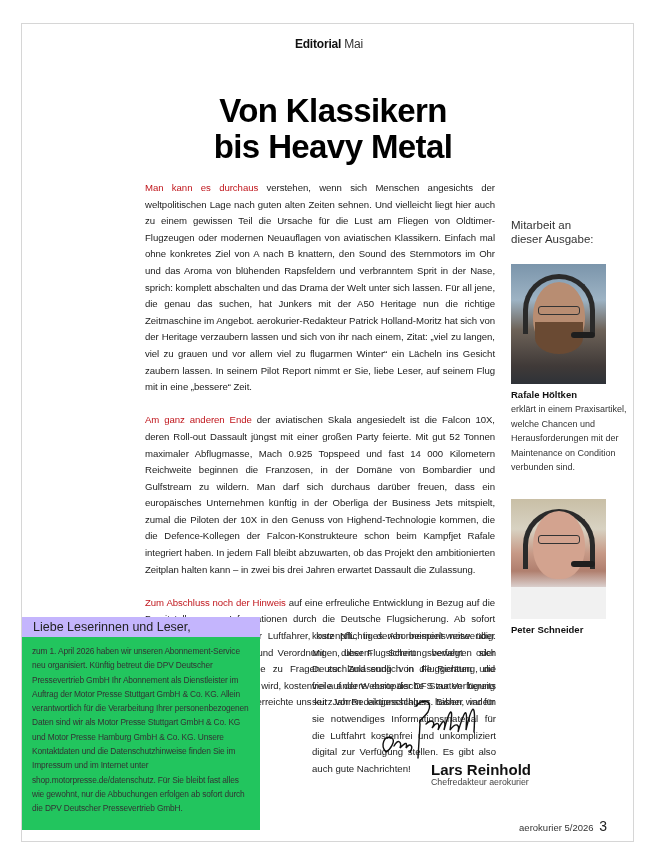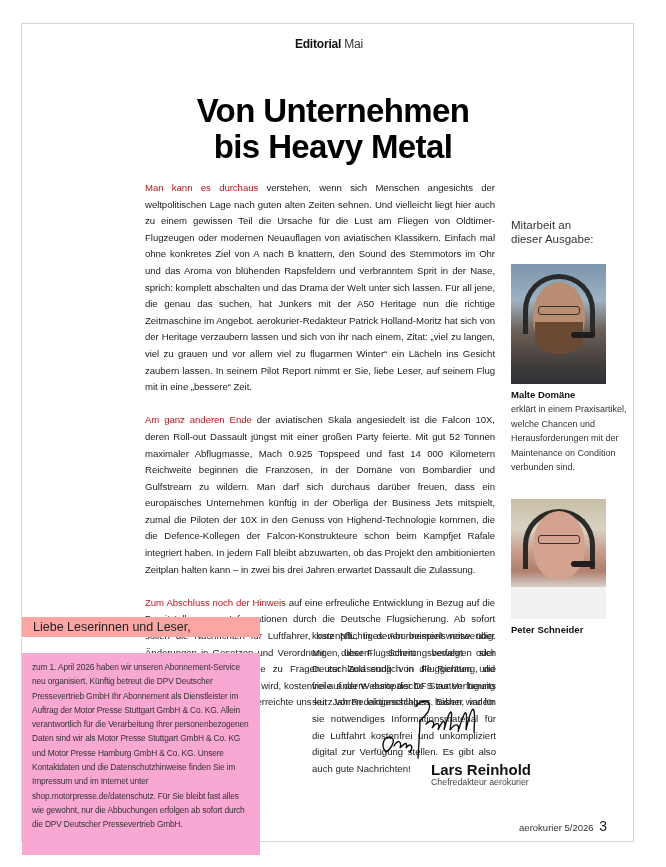--- a/index.html
+++ b/index.html
@@ -64,25 +64,25 @@
   .photo-2 .shirt { position: absolute; left: 0; top: 88px; width: 95px; height: 32px; background: #f1f1f1; }
 
   .contrib-name { font-weight: bold; font-size: 9.5px; line-height: 14px; color: #111; }
   .contrib-text { font-size: 9px; line-height: 14.5px; color: #333; }
   .contrib-block { margin-bottom: 24px; }
 
   .notice {
     position: absolute; left: 22px; top: 617px; width: 238px;
   }
   .notice-head {
-    background: #fca5a5; height: 20px; padding-left: 11px;
+    background: #c4b5fd; height: 20px; padding-left: 11px;
     font-size: 12.5px; line-height: 20px; color: #222;
   }
   .notice-body {
-    margin-top: 16px; background: #f9a8d4; padding: 7px 8px 23px 10px;
+    margin-top: 0; background: #22c55e; padding: 7px 8px 14px 10px;
     font-size: 8.4px; line-height: 14.3px; color: #333; letter-spacing: -0.15px;
   }
 
   .signature {
     position: absolute; left: 376px; top: 694px; width: 120px; height: 72px;
   }
   .sig-name {
     position: absolute; left: 431px; top: 761px; font-size: 15px; font-weight: bold; color: #111;
   }
   .sig-role {
@@ -98,21 +98,21 @@
 <body>
 
 <div class="page-frame"></div>
 
 <div class="kicker">
   <span class="k-bold">Editorial</span>
   <span class="k-light">Mai</span>
 </div>
 
 <h1 class="headline">
-  <span>Von Unternehmen</span><br>
+  <span>Von Klassikern</span><br>
   <span>bis Heavy Metal</span>
 </h1>
 
 <div class="body-col">
   <p>
     <span class="lead">Man kann es durchaus</span><span> verstehen, wenn sich Menschen angesichts der weltpolitischen Lage nach guten alten Zeiten sehnen. Und vielleicht liegt hier auch zu einem gewissen Teil die Ursache für die Lust am Fliegen von Oldtimer-Flugzeugen oder modernen Neuauflagen von aviatischen Klassikern. Einfach mal ohne konkretes Ziel von A nach B knattern, den Sound des Sternmotors im Ohr und das Aroma von blühenden Rapsfeldern und verbranntem Sprit in der Nase, sprich: komplett abschalten und das Drama der Welt unter sich lassen. Für all jene, die genau das suchen, hat Junkers mit der A50 Heritage nun die richtige Zeitmaschine im Angebot. aerokurier-Redakteur Patrick Holland-Moritz hat sich von der Heritage verzaubern lassen und sich von ihr nach einem, Zitat: „viel zu langen, viel zu grauen und vor allem viel zu flugarmen Winter“ ein Lächeln ins Gesicht zaubern lassen. In seinem Pilot Report nimmt er Sie, liebe Leser, auf seinem Flug mit in eine „bessere“ Zeit.</span>
   </p>
   <p>
     <span class="lead">Am ganz anderen Ende</span><span> der aviatischen Skala angesiedelt ist die Falcon 10X, deren Roll-out Dassault jüngst mit einer großen Party feierte. Mit gut 52 Tonnen maximaler Abflugmasse, Mach 0.925 Topspeed und fast 14 000 Kilometern Reichweite beginnen die Franzosen, in der Domäne von Bombardier und Gulfstream zu wildern. Man darf sich durchaus darüber freuen, dass ein europäisches Unternehmen künftig in der Oberliga der Business Jets mitspielt, zumal die Piloten der 10X in den Genuss von Highend-Technologie kommen, die die Defence-Kollegen der Falcon-Konstrukteure schon beim Kampfjet Rafale integriert haben. In jedem Fall bleibt abzuwarten, ob das Projekt den ambitionierten Zeitplan halten kann – in zwei bis drei Jahren erwartet Dassault die Zulassung.</span>
   </p>
@@ -130,21 +130,21 @@
   </div>
 
   <div class="contrib-block">
     <div class="photo photo-1">
       <div class="headset"></div>
       <div class="face"></div>
       <div class="beard"></div>
       <div class="glasses"></div>
       <div class="mic"></div>
     </div>
-    <div class="contrib-name">Malte Domäne</div>
+    <div class="contrib-name">Rafale Höltken</div>
     <div class="contrib-text">erklärt in einem Praxisartikel, welche Chancen und Herausforderungen mit der Maintenance on Condition verbunden sind.</div>
   </div>
 
   <div class="contrib-block">
     <div class="photo photo-2">
       <div class="shirt"></div>
       <div class="headset"></div>
       <div class="face"></div>
       <div class="glasses"></div>
       <div class="mic"></div>

